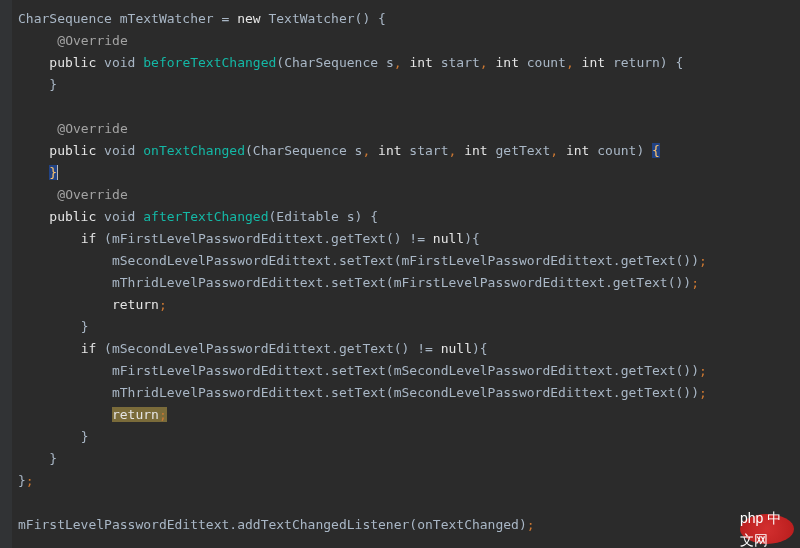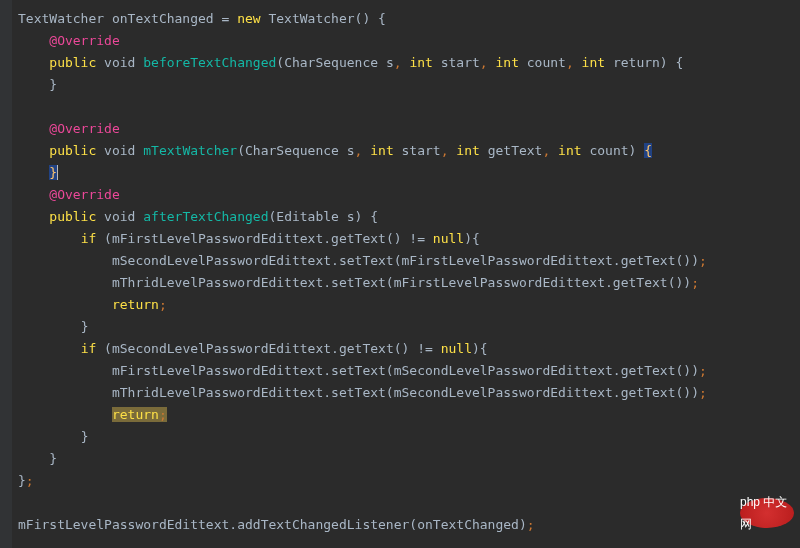--- a/index.html
+++ b/index.html
@@ -19,57 +19,57 @@
       left: 0;
       top: 0;
       width: 12px;
       height: 100%;
       background: #313335;
     }
     .code {
       padding: 8px 0 0 18px;
       white-space: pre;
     }
-    .kw { color: #fde047; }
+    .kw { color: #e5e5e5; }
     .method { color: #14b8a6; }
-    .annotation { color: #ec4899; }
+    .annotation { color: #a3a3a3; margin-left: 8px; }
     .underline { text-decoration-color: #a9b7c6; }
     .brace-hl { background: #214283; color: #ffc66d; }
     .caret { border-left: 1px solid #bbbbbb; }
     .sel { background: #7a6b3a; }
     .semicolon { color: #cc7832; }
     .comma { color: #cc7832; }
     .logo {
       position: absolute;
       right: 6px;
-      bottom: 20px;
+      bottom: 4px;
       width: 54px;
       height: 30px;
       background: radial-gradient(circle, #d32f2f 0%, #b71c1c 100%);
       border-radius: 50%;
       display: flex;
       align-items: center;
       justify-content: center;
-      font-size: 12px;
+      font-size: 14px;
       color: #fff;
       font-family: sans-serif;
     }
   </style>
 </head>
 <body>
 
 <div class="gutter"></div>
 
-<div class="code"><span><span>TextWatcher onTextChanged = </span><span class="kw">new</span><span> TextWatcher() {</span></span>
+<div class="code"><span><span>CharSequence mTextWatcher = </span><span class="kw">new</span><span> TextWatcher() {</span></span>
     <span class="annotation">@Override</span>
     <span><span class="kw">public</span><span> void </span><span class="method">beforeTextChanged</span><span>(CharSequence s</span><span class="comma">, </span><span class="kw">int</span><span> start</span><span class="comma">, </span><span class="kw">int</span><span> count</span><span class="comma">, </span><span class="kw">int</span><span> return) {</span></span>
     <span>}</span>
 
     <span class="annotation">@Override</span>
-    <span><span class="kw">public</span><span> void </span><span class="method">mTextWatcher</span><span>(CharSequence s</span><span class="comma">, </span><span class="kw">int</span><span> start</span><span class="comma">, </span><span class="kw">int</span><span> getText</span><span class="comma">, </span><span class="kw">int</span><span> count) </span><span class="brace-hl">{</span></span>
+    <span><span class="kw">public</span><span> void </span><span class="method">onTextChanged</span><span>(CharSequence s</span><span class="comma">, </span><span class="kw">int</span><span> start</span><span class="comma">, </span><span class="kw">int</span><span> getText</span><span class="comma">, </span><span class="kw">int</span><span> count) </span><span class="brace-hl">{</span></span>
     <span><span class="brace-hl">}</span><span class="caret"></span></span>
     <span class="annotation">@Override</span>
     <span><span class="kw">public</span><span> void </span><span class="method">afterTextChanged</span><span>(Editable s) {</span></span>
         <span><span class="kw">if</span><span> (</span><span class="underline">mFirstLevelPasswordEdittext</span><span>.getText() != </span><span class="kw">null</span><span>){</span></span>
             <span><span class="underline">mSecondLevelPasswordEdittext</span><span>.setText(</span><span class="underline">mFirstLevelPasswordEdittext</span><span>.getText())</span><span class="semicolon">;</span></span>
             <span><span class="underline">mThridLevelPasswordEdittext</span><span>.setText(</span><span class="underline">mFirstLevelPasswordEdittext</span><span>.getText())</span><span class="semicolon">;</span></span>
             <span><span class="kw">return</span><span class="semicolon">;</span></span>
         <span>}</span>
         <span><span class="kw">if</span><span> (</span><span class="underline">mSecondLevelPasswordEdittext</span><span>.getText() != </span><span class="kw">null</span><span>){</span></span>
             <span><span class="underline">mFirstLevelPasswordEdittext</span><span>.setText(</span><span class="underline">mSecondLevelPasswordEdittext</span><span>.getText())</span><span class="semicolon">;</span></span>

